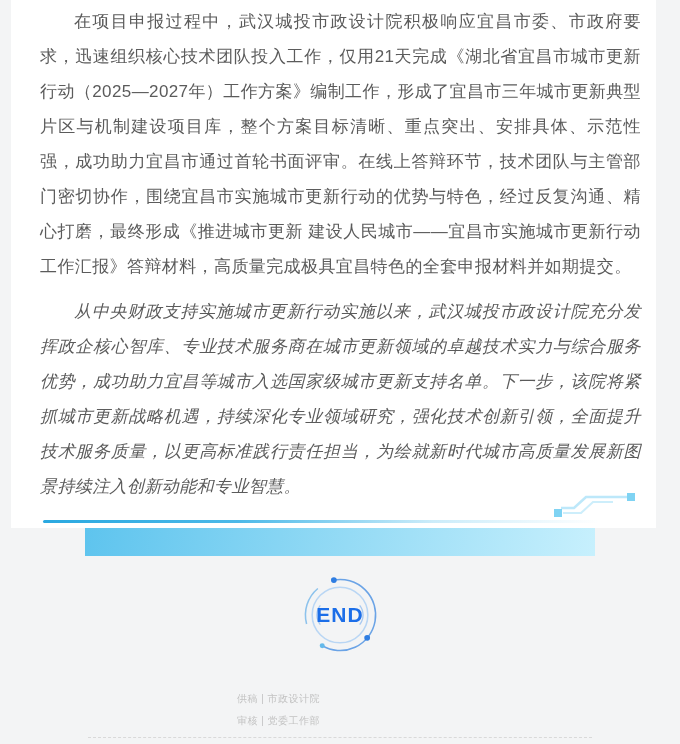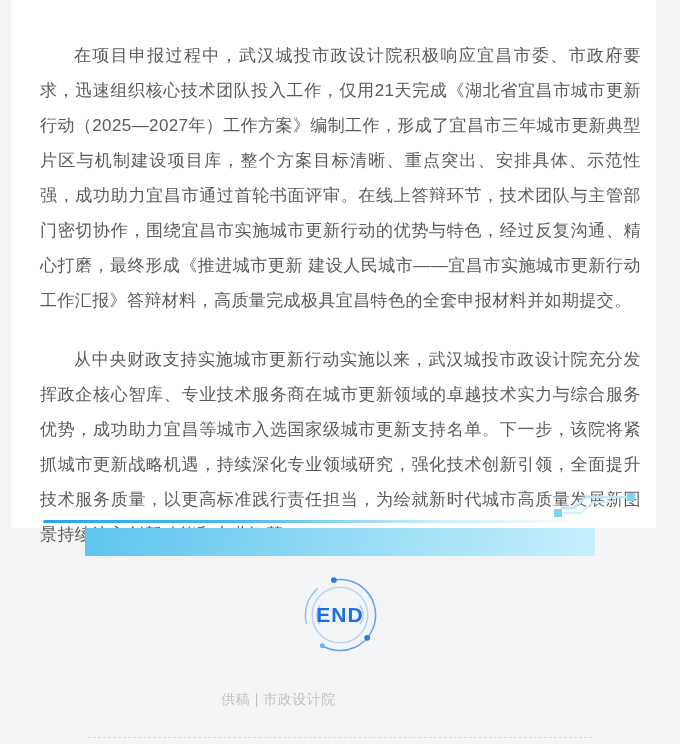--- a/index.html
+++ b/index.html
@@ -24,23 +24,22 @@
     left:29px; top:4px;
     width:601px;
   }
   .text-block p {
     font-size:17px;
     line-height:35px;
     color:#5b5b5b;
     text-align:justify;
     text-indent:2em;
     letter-spacing:0.4px;
-    margin-top:34px;
   }
-  .text-block p + p { margin-top:24px; }
+  .text-block p + p { margin-top:10px;font-style:italic; }
 
   
   .gradient-divider {
     position:absolute;
     left:32px; bottom:5px;
     width:556px; height:3px;
     border-radius:2px;
     background:linear-gradient(90deg,#2aa8e0 0%,#4cb9e8 35%,rgba(160,220,245,0.55) 70%,rgba(255,255,255,0) 100%);
   }
 
@@ -70,21 +69,21 @@
     letter-spacing:1px;
     color:#1c6ee8;
   }
 
   
   .footer {
     position:absolute;
     left:0; top:688px;
     width:557px;
     text-align:center;
-    font-size:14px;
+    font-size:10px;
     line-height:22px;
     color:#c2c2c2;
     letter-spacing:0.5px;
   }
 
   .dotted-divider {
     position:absolute;
     left:88px; top:737px;
     width:504px; height:0;
     border-top:1px dashed #d9d9d9;
@@ -124,15 +123,16 @@
 
     <circle cx="43.6" cy="13.6" r="3" fill="#2e7de2"></circle>
     <circle cx="78.3" cy="73.8" r="3" fill="#2e7de2"></circle>
     <circle cx="31.5" cy="82" r="2.6" fill="#64b9ea"></circle>
   </svg>
   <div class="end-label">END</div>
 </div>
 
 <div class="footer">
   <div>供稿 | 市政设计院</div>
+  <div>审核 | 党委工作部</div>
 </div>
 
 <div class="dotted-divider"></div>
 
 </body></html>

